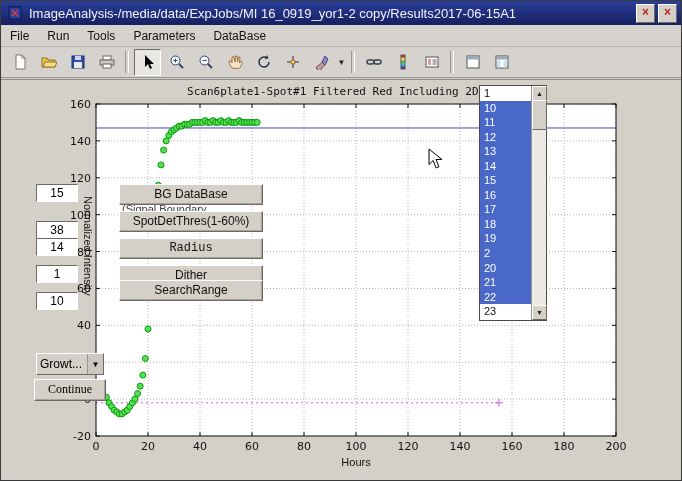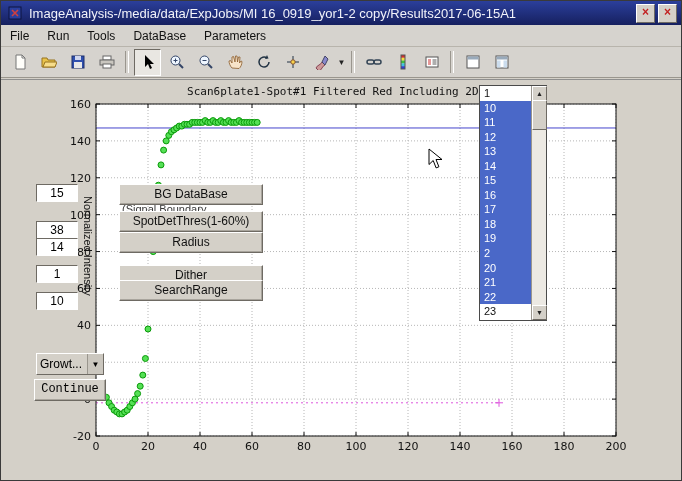--- a/index.html
+++ b/index.html
@@ -48,21 +48,21 @@
   .sublabel{position:absolute;left:121px;font-size:11px;color:#3a3a3a;z-index:3;white-space:nowrap;}
   .growth-dd{position:absolute;left:35px;top:352px;width:66px;height:20px;background:#d4d0c8;z-index:3;
     border-top:1px solid #fff;border-left:1px solid #fff;border-right:1px solid #6e6a63;border-bottom:1px solid #6e6a63;
     font-size:12px;display:flex;align-items:center;}
   .growth-dd .val{flex:1;overflow:hidden;white-space:nowrap;padding-left:3px;}
   .dd-arrow{width:15px;height:100%;font-size:8px;display:flex;align-items:center;justify-content:center;
     border-left:1px solid #9a968e;background:#cbc7bf;}
   .continue-btn{position:absolute;left:33px;top:378px;width:70px;height:20px;background:#d4d0c8;z-index:3;
     border-top:1px solid #fff;border-left:1px solid #fff;border-right:1px solid #6e6a63;border-bottom:1px solid #6e6a63;
     box-shadow:inset -1px -1px 0 #a8a49c;font-size:12px;text-align:center;line-height:18px;
-    font-family:Liberation Mono, monospace;}
+    font-family:Liberation Serif, serif;}
   
   .spot-list{position:absolute;left:478px;top:84px;width:66px;height:234px;background:#fff;
     border:1px solid #4a4a4a;z-index:4;}
   .spot-items{position:absolute;left:0;top:0;right:14px;bottom:0;overflow:hidden;}
   .spot-item{height:14.55px;line-height:14.5px;font-size:11px;padding-left:4px;color:#111;}
   .spot-item.sel{background:#4a68c8;color:#fff;}
   .vscroll{position:absolute;right:0;top:0;width:14px;bottom:0;background:#ece9e3;border-left:1px solid #9a968e;}
   .vs-btn{position:absolute;left:0;width:13px;height:13px;background:#d4d0c8;text-align:center;font-size:7px;
     line-height:13px;color:#222;border-top:1px solid #fff;border-left:1px solid #fff;
     border-right:1px solid #6e6a63;border-bottom:1px solid #6e6a63;}
@@ -87,22 +87,22 @@
     <div class="tb-btns">
       <div class="tb-winbtn">×</div>
       <div class="tb-winbtn">×</div>
     </div>
   </div>
 
   <div class="menubar" id="menubar">
       <span class="menu-item">File</span>
       <span class="menu-item">Run</span>
       <span class="menu-item">Tools</span>
+      <span class="menu-item">Parameters</span>
       <span class="menu-item">DataBase</span>
-      <span class="menu-item">Parameters</span>
     </div>
 
   <div class="toolbar" id="toolbar">
       <div class="tb-btn">
         <svg viewBox="0 0 16 16">
           <path d="M4 1h6l3 3v11H4z" fill="#fffefa" stroke="#777"></path>
           <path d="M10 1v3h3" fill="none" stroke="#777"></path>
         </svg>
       </div>
       <div class="tb-btn">
@@ -355,30 +355,31 @@
         <line x1="615" y1="176.77777777777777" x2="611" y2="176.77777777777777" stroke="#111"></line>
         <text x="90" y="180.77777777777777" text-anchor="end" font-size="11" fill="#111" font-family="DejaVu Sans, sans-serif">120</text>
         <line x1="95" y1="139.8888888888889" x2="99" y2="139.8888888888889" stroke="#111"></line>
         <line x1="615" y1="139.8888888888889" x2="611" y2="139.8888888888889" stroke="#111"></line>
         <text x="90" y="143.8888888888889" text-anchor="end" font-size="11" fill="#111" font-family="DejaVu Sans, sans-serif">140</text>
         <line x1="95" y1="103" x2="99" y2="103" stroke="#111"></line>
         <line x1="615" y1="103" x2="611" y2="103" stroke="#111"></line>
         <text x="90" y="107" text-anchor="end" font-size="11" fill="#111" font-family="DejaVu Sans, sans-serif">160</text>
       </svg></div>
   <div class="plot-title">Scan6plate1-Spot#1 Filtered Red Including 2Deriv Bl</div>
+  <div class="xlabel">Hours</div>
   <div class="ylabel">Normalized Intensity</div>
 
   <div id="controls">
       <input class="edit" value="15" style="top: 183px; left: 35px;">
       <div class="sublabel" style="top: 202px;">(Signal Boundary</div>
       <div class="ctl-btn" style="top: 183px;">BG DataBase</div>
       <input class="edit" value="38" style="top: 220px; left: 35px;">
       <div class="ctl-btn" style="top: 210px;">SpotDetThres(1-60%)</div>
       <input class="edit" value="14" style="top: 237px; left: 35px;">
-      <div class="ctl-btn" style="top: 231px;">Radius</div>
+      <div class="ctl-btn" style="top: 237px; font-family: Liberation Mono, monospace;">Radius</div>
       <input class="edit" value="1" style="top: 264px; left: 35px;">
       <div class="ctl-btn" style="top: 264px;">Dither</div>
       <input class="edit" value="10" style="top: 291px; left: 35px;">
       <div class="ctl-btn" style="top: 279px;">SearchRange</div>
     </div>
 
   <div class="growth-dd">
     <span class="val">Growt...</span>
     <span class="dd-arrow">▼</span>
   </div>

